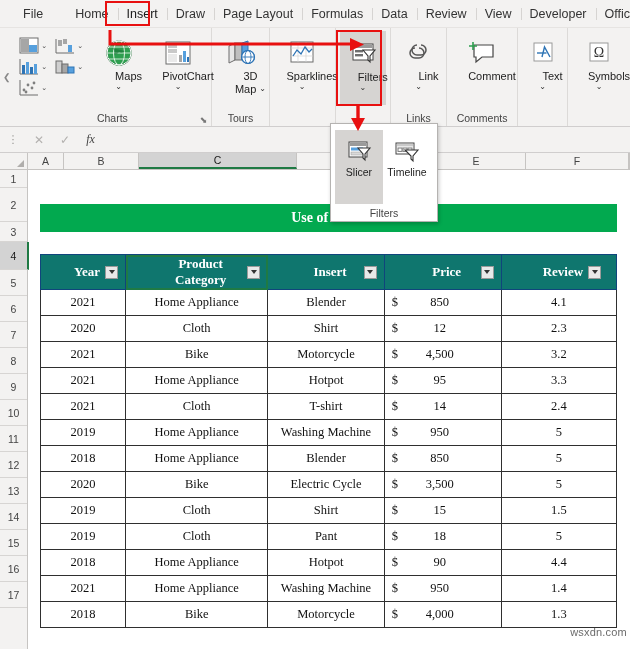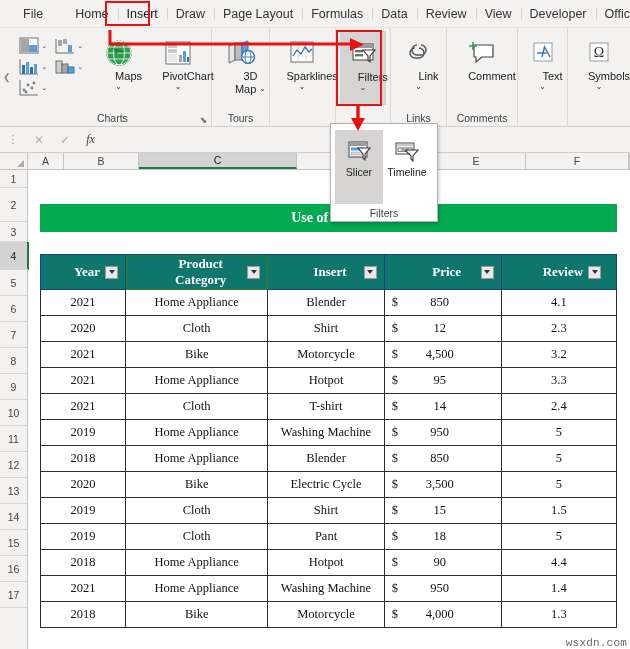--- a/index.html
+++ b/index.html
@@ -187,23 +187,23 @@
   }
   td.money { text-align:right; padding-right:7px; position:relative; }
   td.money .cur { position:absolute; left:7px; }
   .c-year { width:62px; }
   .c-cat  { width:150px; }
   .c-prod { width:122px; }
   .c-price{ width:124px; }
   .c-rev  { width:119px; }
 
   .watermark {
-    position:absolute; right:3px; bottom:1px;
+    position:absolute; right:3px; bottom:12px;
     font-size:11px; color:#6b6b6b;
-    font-family:Liberation Mono, monospace;
+    font-family:Liberation Sans, sans-serif;
     letter-spacing:.2px;
   }
 
   .annot { position:absolute; left:0; top:0; width:630px; height:649px;
            pointer-events:none; z-index:60; }
 </style>
 </head>
 <body>
 
 <div class="tabbar">

